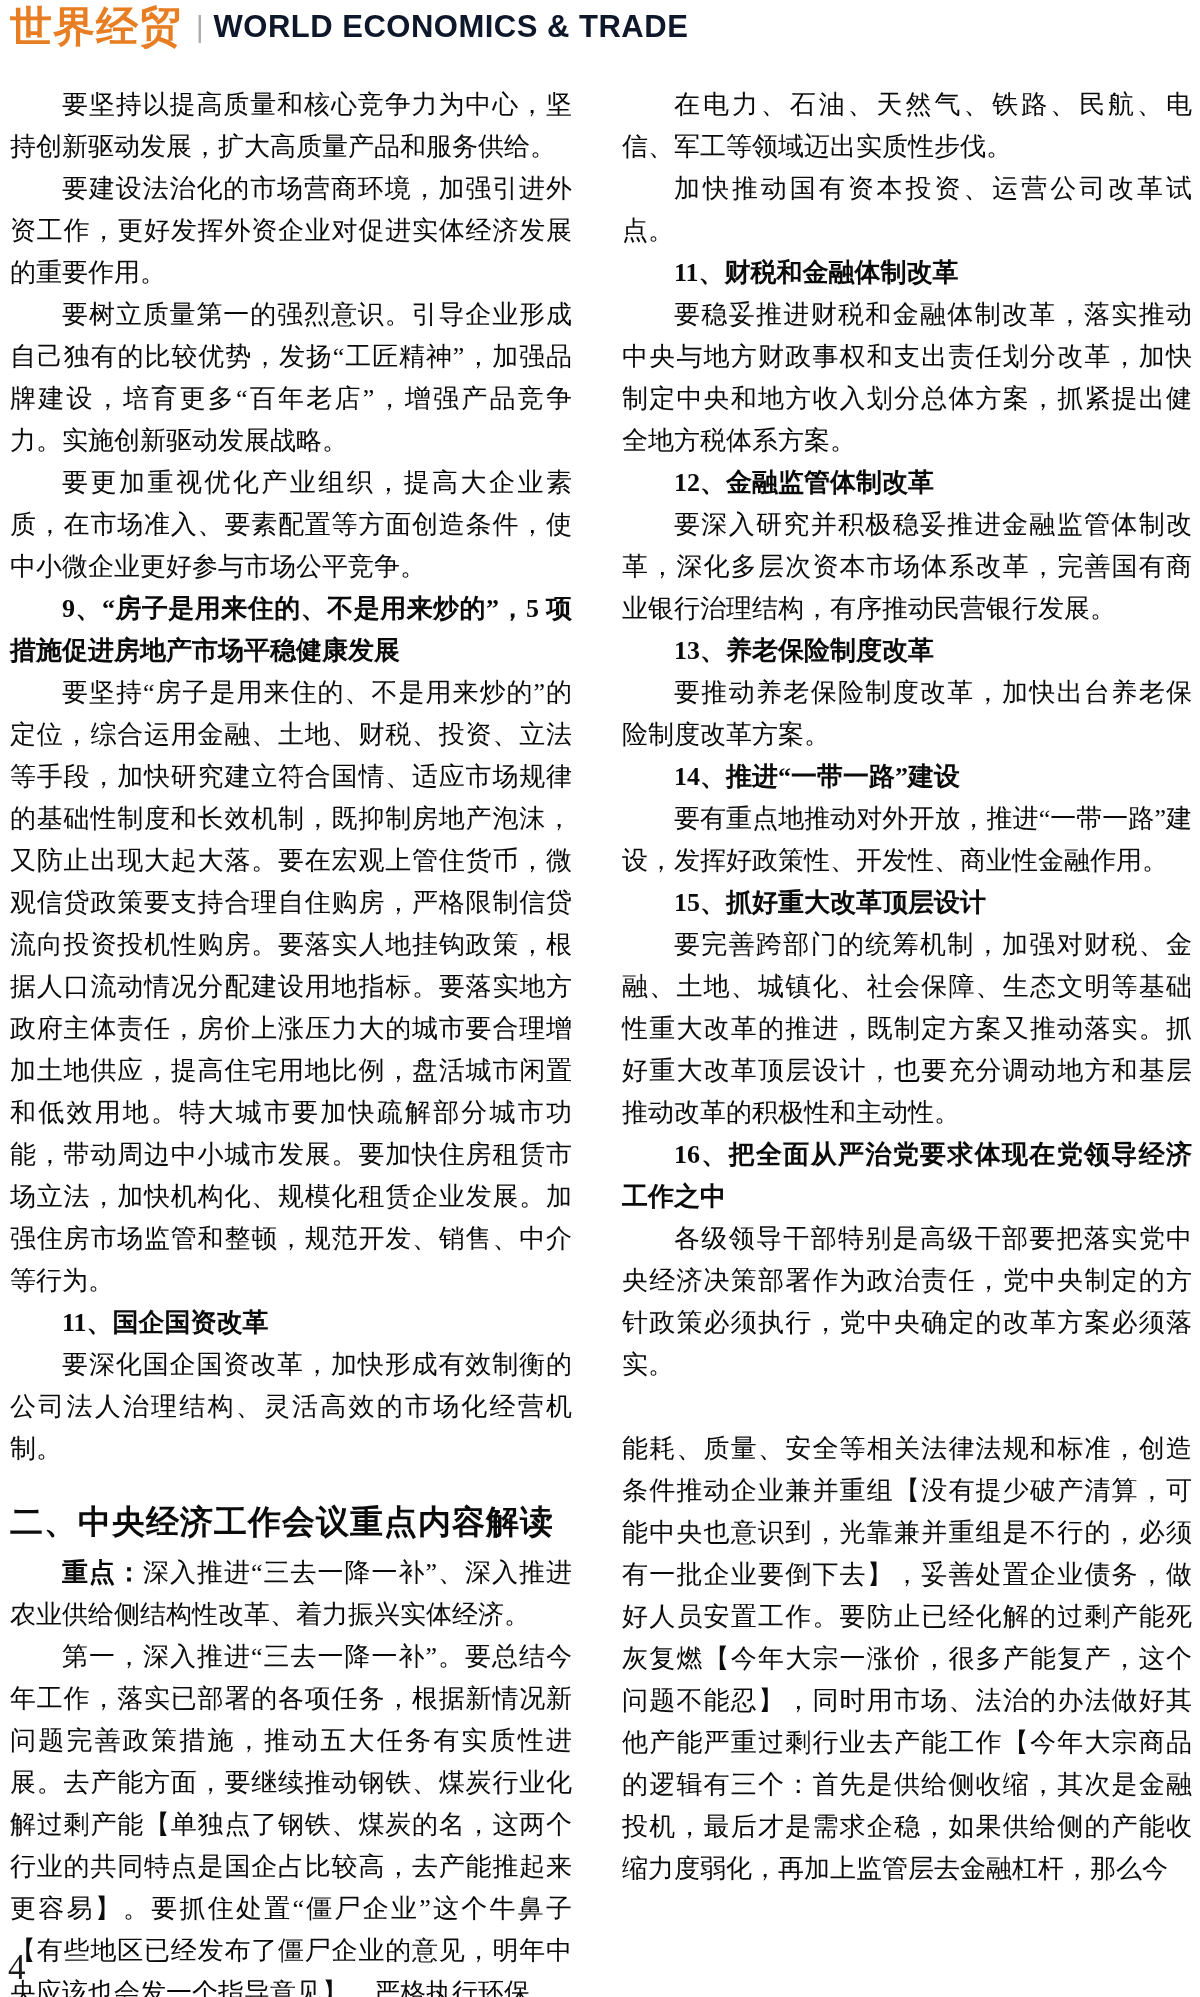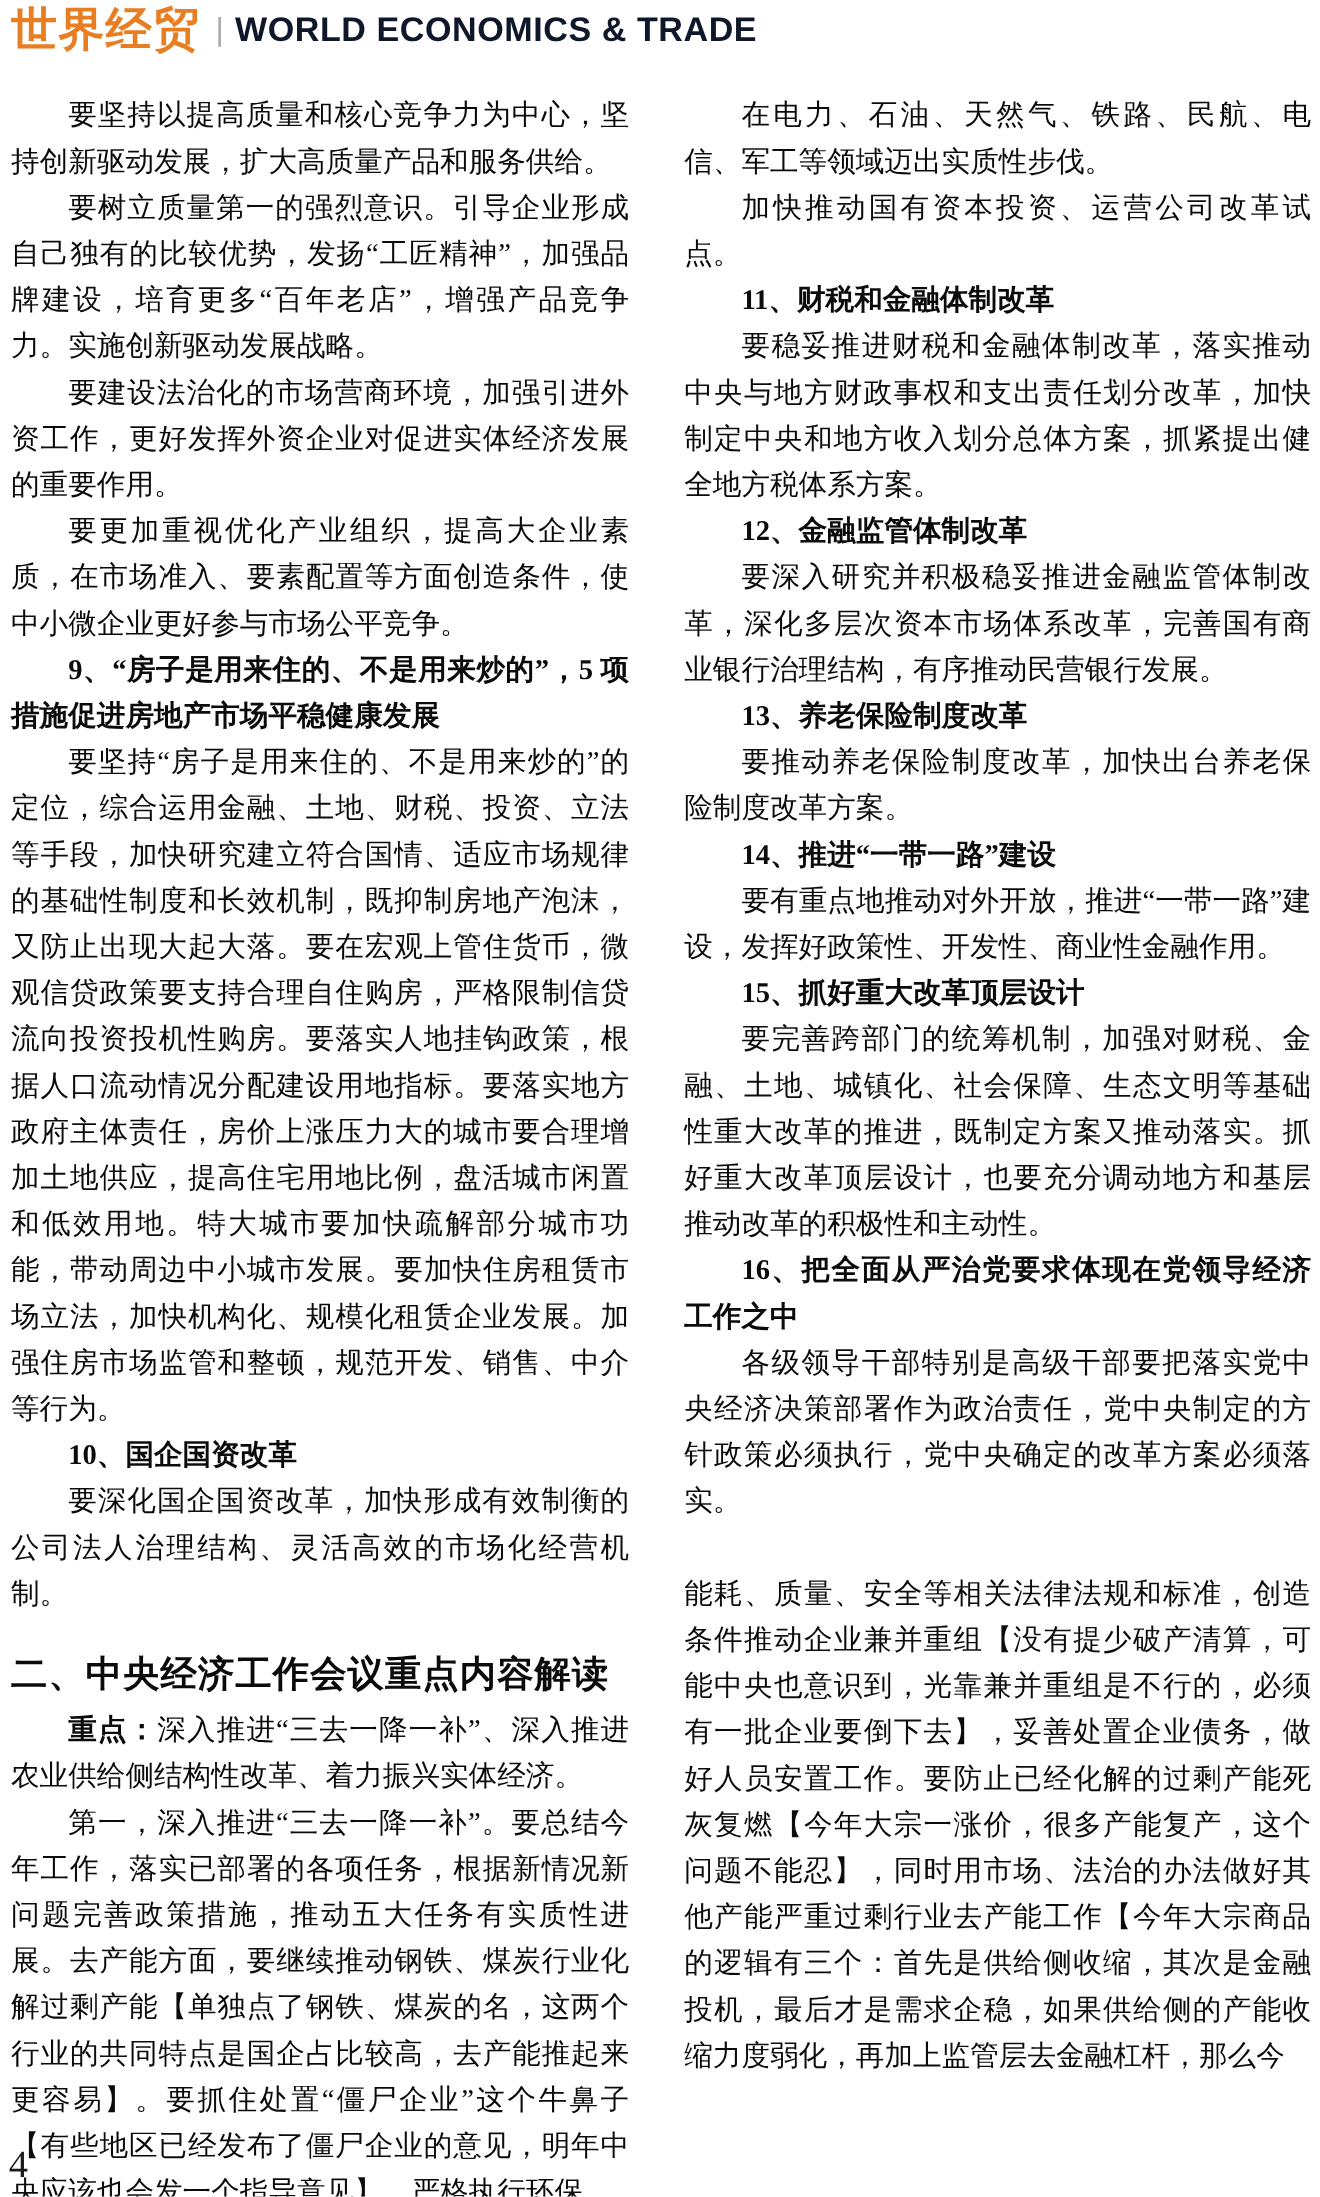--- a/index.html
+++ b/index.html
@@ -47,26 +47,26 @@
 <div id="page">
 
   <div class="header">
     <span class="logo-cn">世界经贸</span>
     <span class="logo-sep">|</span>
     <span class="logo-en">WORLD ECONOMICS &amp; TRADE</span>
   </div>
 
   <div class="col col-left">
     <p class="p">要坚持以提高质量和核心竞争力为中心，坚持创新驱动发展，扩大高质量产品和服务供给。</p>
+    <p class="p">要建设法治化的市场营商环境，加强引进外资工作，更好发挥外资企业对促进实体经济发展的重要作用。</p>
     <p class="p">要树立质量第一的强烈意识。引导企业形成自己独有的比较优势，发扬“工匠精神”，加强品牌建设，培育更多“百年老店”，增强产品竞争力。实施创新驱动发展战略。</p>
-    <p class="p">要建设法治化的市场营商环境，加强引进外资工作，更好发挥外资企业对促进实体经济发展的重要作用。</p>
     <p class="p">要更加重视优化产业组织，提高大企业素质，在市场准入、要素配置等方面创造条件，使中小微企业更好参与市场公平竞争。</p>
     <p class="hp">9、“房子是用来住的、不是用来炒的”，5 项措施促进房地产市场平稳健康发展</p>
     <p class="p">要坚持“房子是用来住的、不是用来炒的”的定位，综合运用金融、土地、财税、投资、立法等手段，加快研究建立符合国情、适应市场规律的基础性制度和长效机制，既抑制房地产泡沫，又防止出现大起大落。要在宏观上管住货币，微观信贷政策要支持合理自住购房，严格限制信贷流向投资投机性购房。要落实人地挂钩政策，根据人口流动情况分配建设用地指标。要落实地方政府主体责任，房价上涨压力大的城市要合理增加土地供应，提高住宅用地比例，盘活城市闲置和低效用地。特大城市要加快疏解部分城市功能，带动周边中小城市发展。要加快住房租赁市场立法，加快机构化、规模化租赁企业发展。加强住房市场监管和整顿，规范开发、销售、中介等行为。</p>
-    <p class="hp">10、国企国资改革</p>
+    <p class="hp">11、国企国资改革</p>
     <p class="p">要深化国企国资改革，加快形成有效制衡的公司法人治理结构、灵活高效的市场化经营机制。</p>
     <h2 class="sec">二、中央经济工作会议重点内容解读</h2>
     <p class="p"><span class="lead">重点：</span><span>深入推进“三去一降一补”、深入推进农业供给侧结构性改革、着力振兴实体经济。</span></p>
     <p class="p">第一，深入推进“三去一降一补”。要总结今年工作，落实已部署的各项任务，根据新情况新问题完善政策措施，推动五大任务有实质性进展。去产能方面，要继续推动钢铁、煤炭行业化解过剩产能【单独点了钢铁、煤炭的名，这两个行业的共同特点是国企占比较高，去产能推起来更容易】。要抓住处置“僵尸企业”这个牛鼻子【有些地区已经发布了僵尸企业的意见，明年中央应该也会发一个指导意见】，严格执行环保、</p>
   </div>
 
   <div class="col col-right">
     <p class="p">在电力、石油、天然气、铁路、民航、电信、军工等领域迈出实质性步伐。</p>
     <p class="p">加快推动国有资本投资、运营公司改革试点。</p>
     <p class="hp">11、财税和金融体制改革</p>

